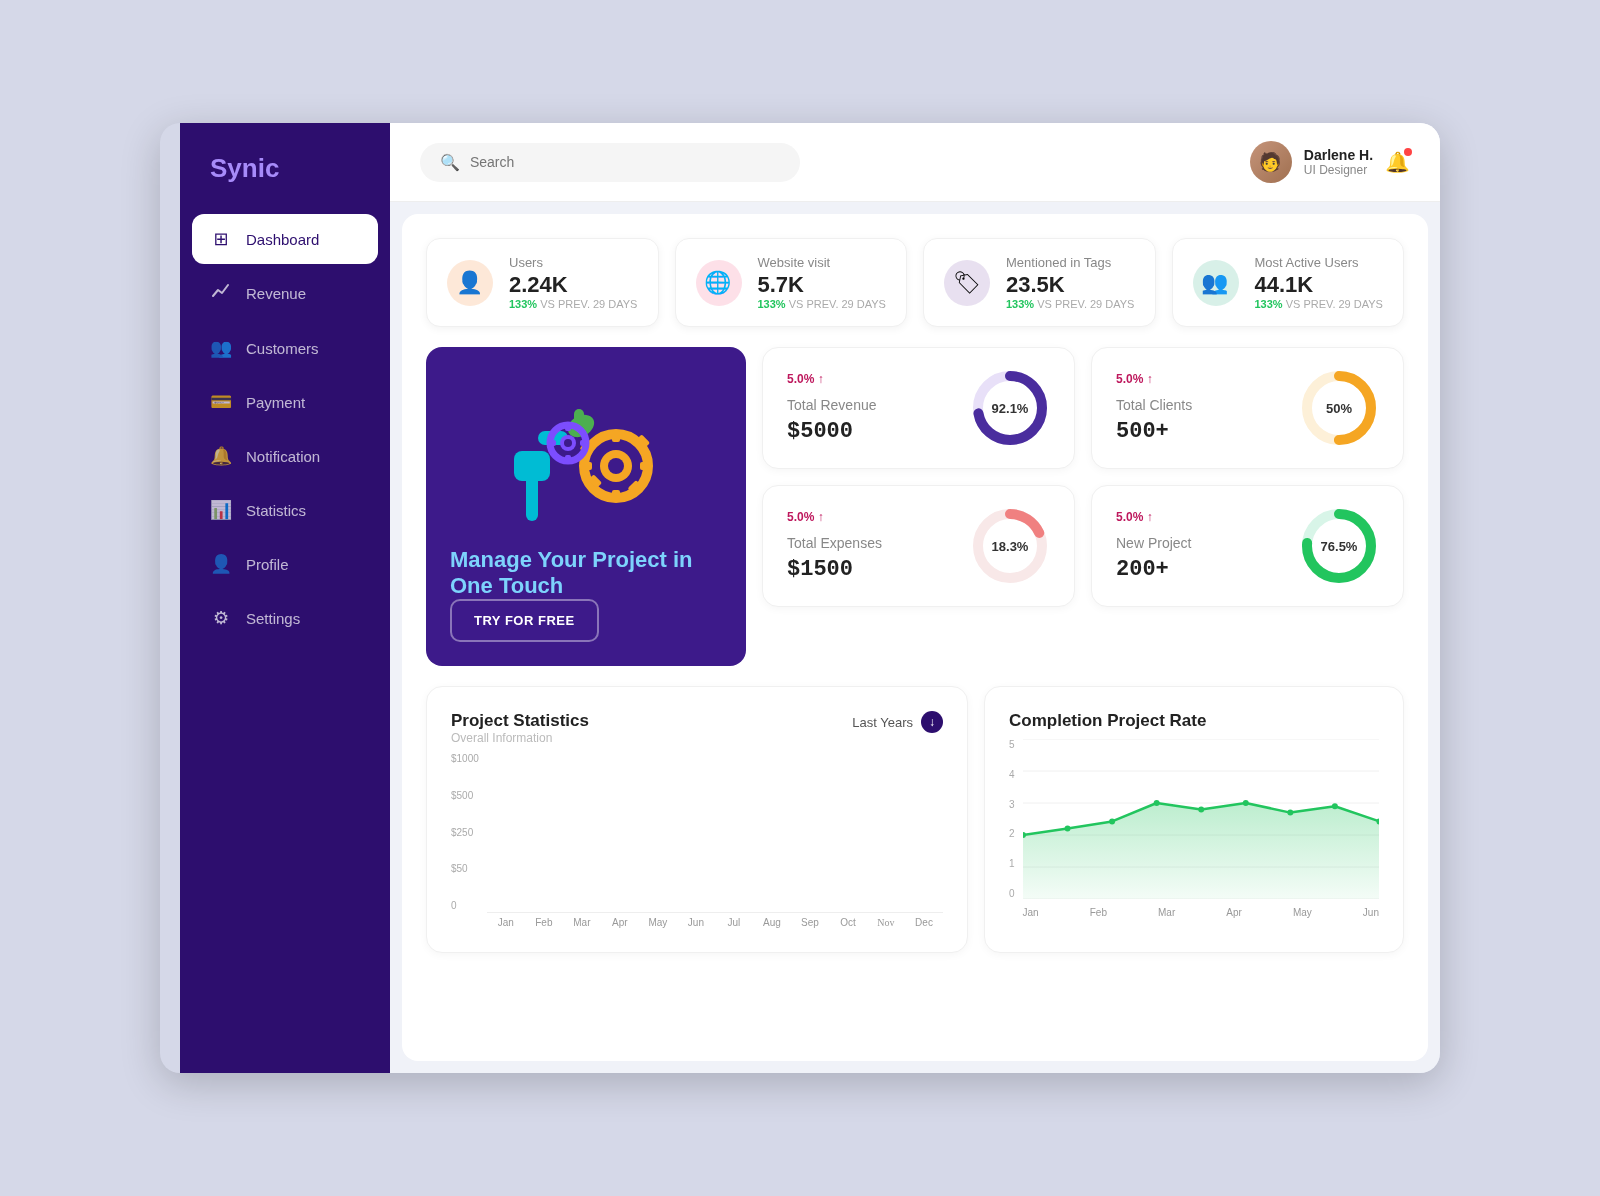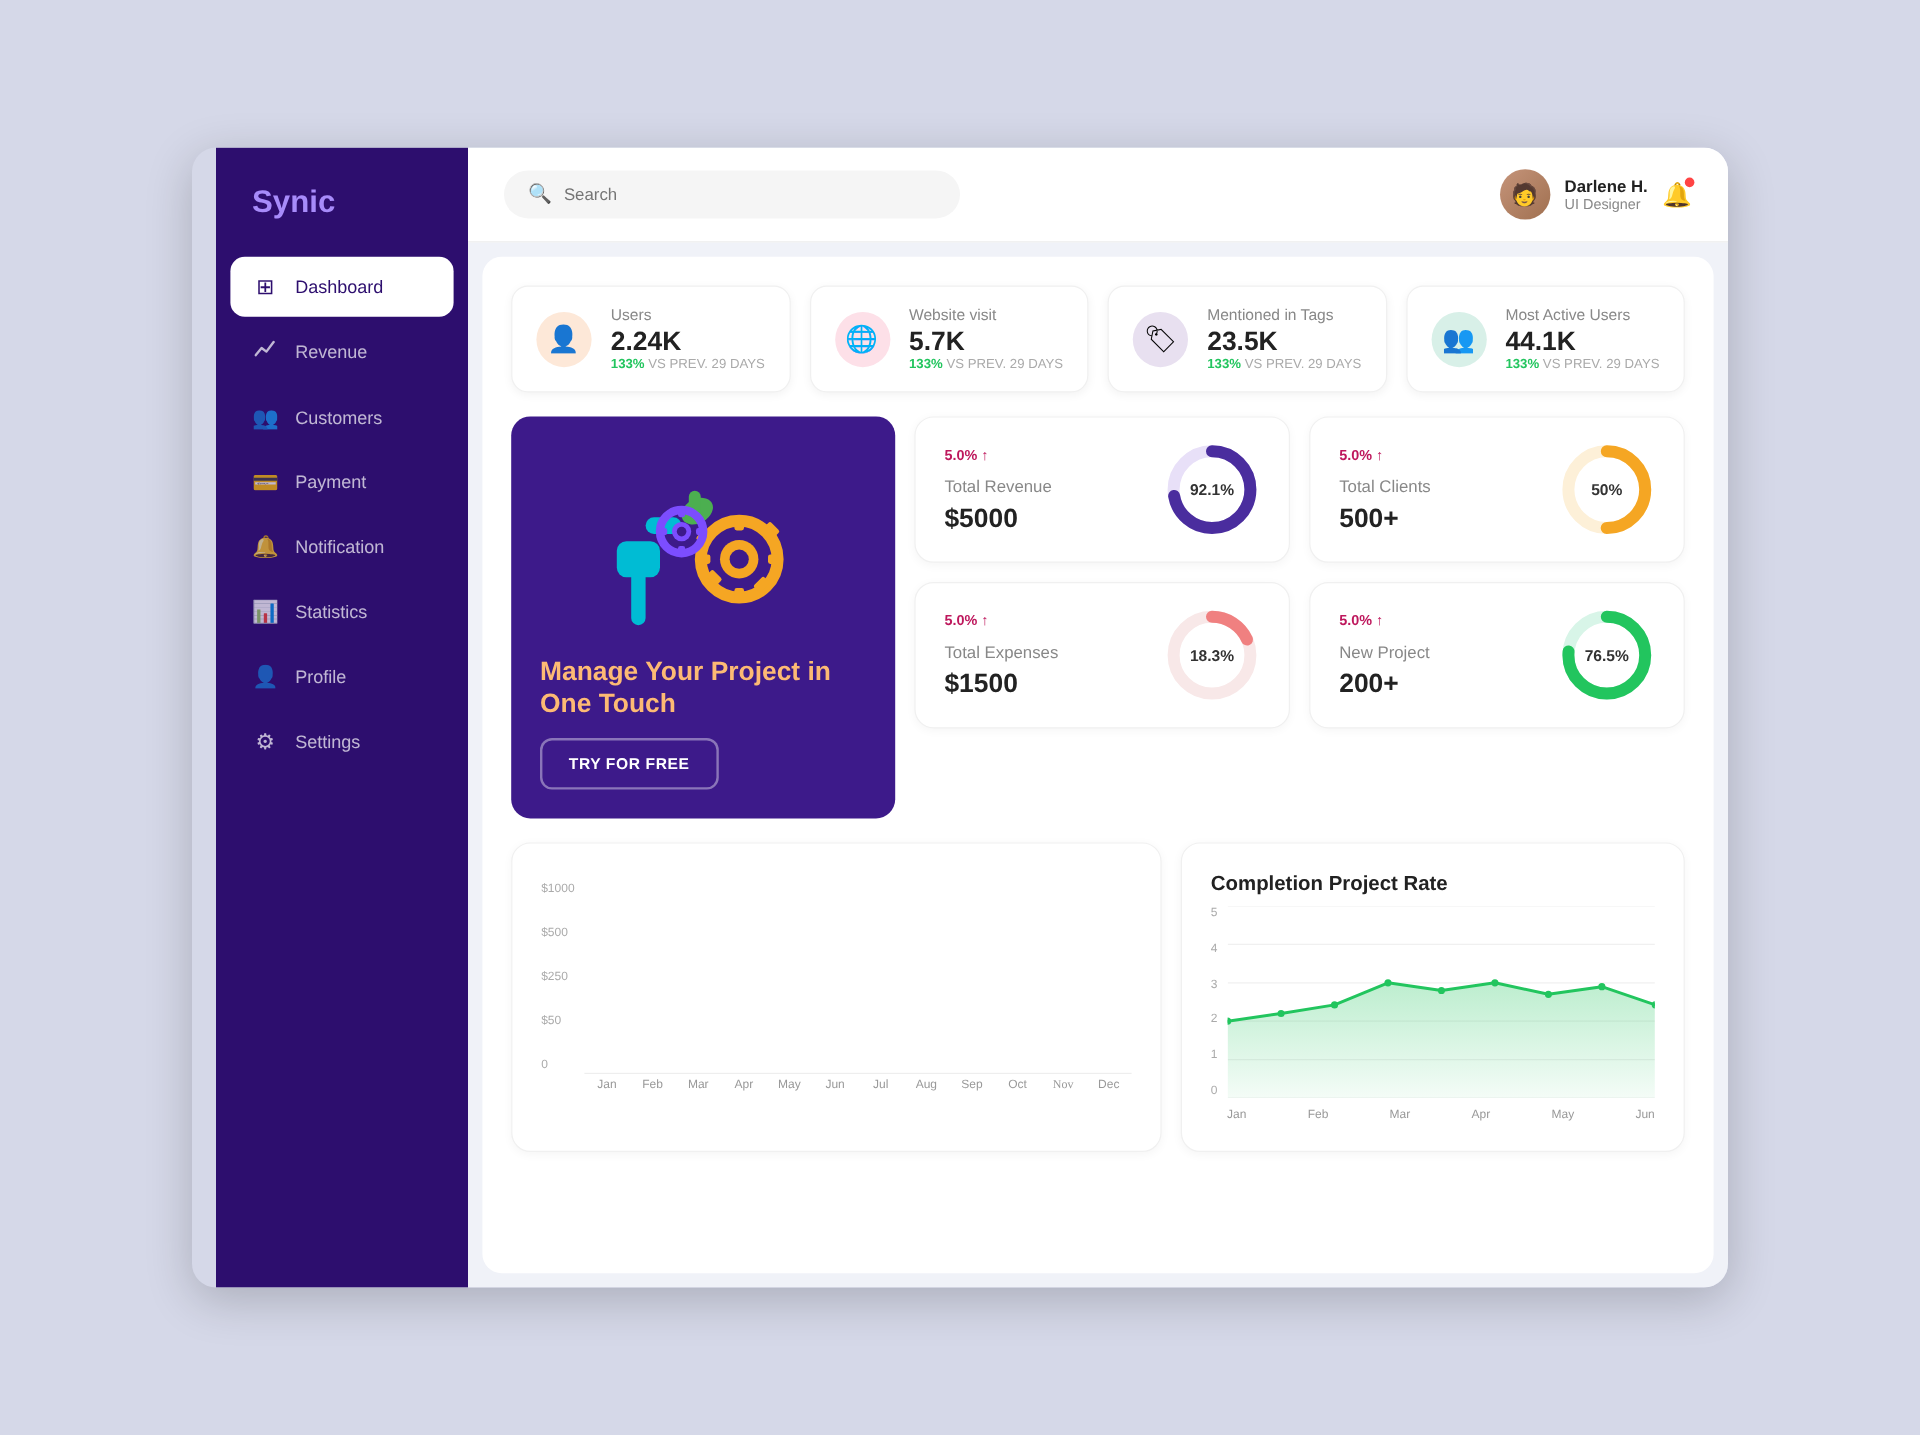--- a/index.html
+++ b/index.html
@@ -181,22 +181,22 @@
     .promo-image {
       flex: 1;
       display: flex;
       align-items: center;
       justify-content: center;
       margin-bottom: 16px;
     }
     .promo-title {
       font-size: 22px;
       font-weight: 800;
-      color: #fdba74;
-      margin-bottom: 16px;
+      color: #7dd3fc;
+      margin-bottom: 0;
     }
     .promo-btn {
       background: #3d1a8a;
       border: 2px solid rgba(255,255,255,0.4);
       color: white;
       padding: 12px 22px;
       border-radius: 10px;
       font-size: 13px;
       font-weight: 700;
       cursor: pointer;
@@ -228,20 +228,21 @@
     .metric-info .metric-label {
       font-size: 14px;
       color: #888;
       margin-bottom: 6px;
       margin-top: 11px;
     }
     .metric-info .metric-value {
       font-size: 22px;
       font-weight: 800;
       color: #222;
+      font-family: Liberation Mono, monospace;
     }
     
     .donut-container { position: relative; width: 80px; height: 80px; }
     .donut-svg { width: 80px; height: 80px; transform: rotate(-90deg); }
     .donut-text {
       position: absolute;
       top: 50%; left: 50%;
       transform: translate(-50%, -50%);
       font-size: 13px;
       font-weight: 700;
@@ -504,20 +505,30 @@
               </svg>
               <div class="donut-text">76.5%</div>
             </div>
           </div>
         </div>
       </div>
 
       <div class="bottom-row">
 
         <div class="chart-card">
+          <div class="chart-header">
+            <div>
+              <div class="chart-title">Project Statistics</div>
+              <div class="chart-subtitle">Overall Information</div>
+            </div>
+            <div class="chart-filter">
+              <span>Last Years</span>
+              <div class="filter-badge">↓</div>
+            </div>
+          </div>
           <div style="display:flex; margin-top:8px;">
 
             <div style="display:flex;flex-direction:column;justify-content:space-between;height:160px;margin-right:8px;padding-bottom:2px;">
               <span style="font-size:10px;color:#aaa;">$1000</span>
               <span style="font-size:10px;color:#aaa;">$500</span>
               <span style="font-size:10px;color:#aaa;">$250</span>
               <span style="font-size:10px;color:#aaa;">$50</span>
               <span style="font-size:10px;color:#aaa;">0</span>
             </div>
 

